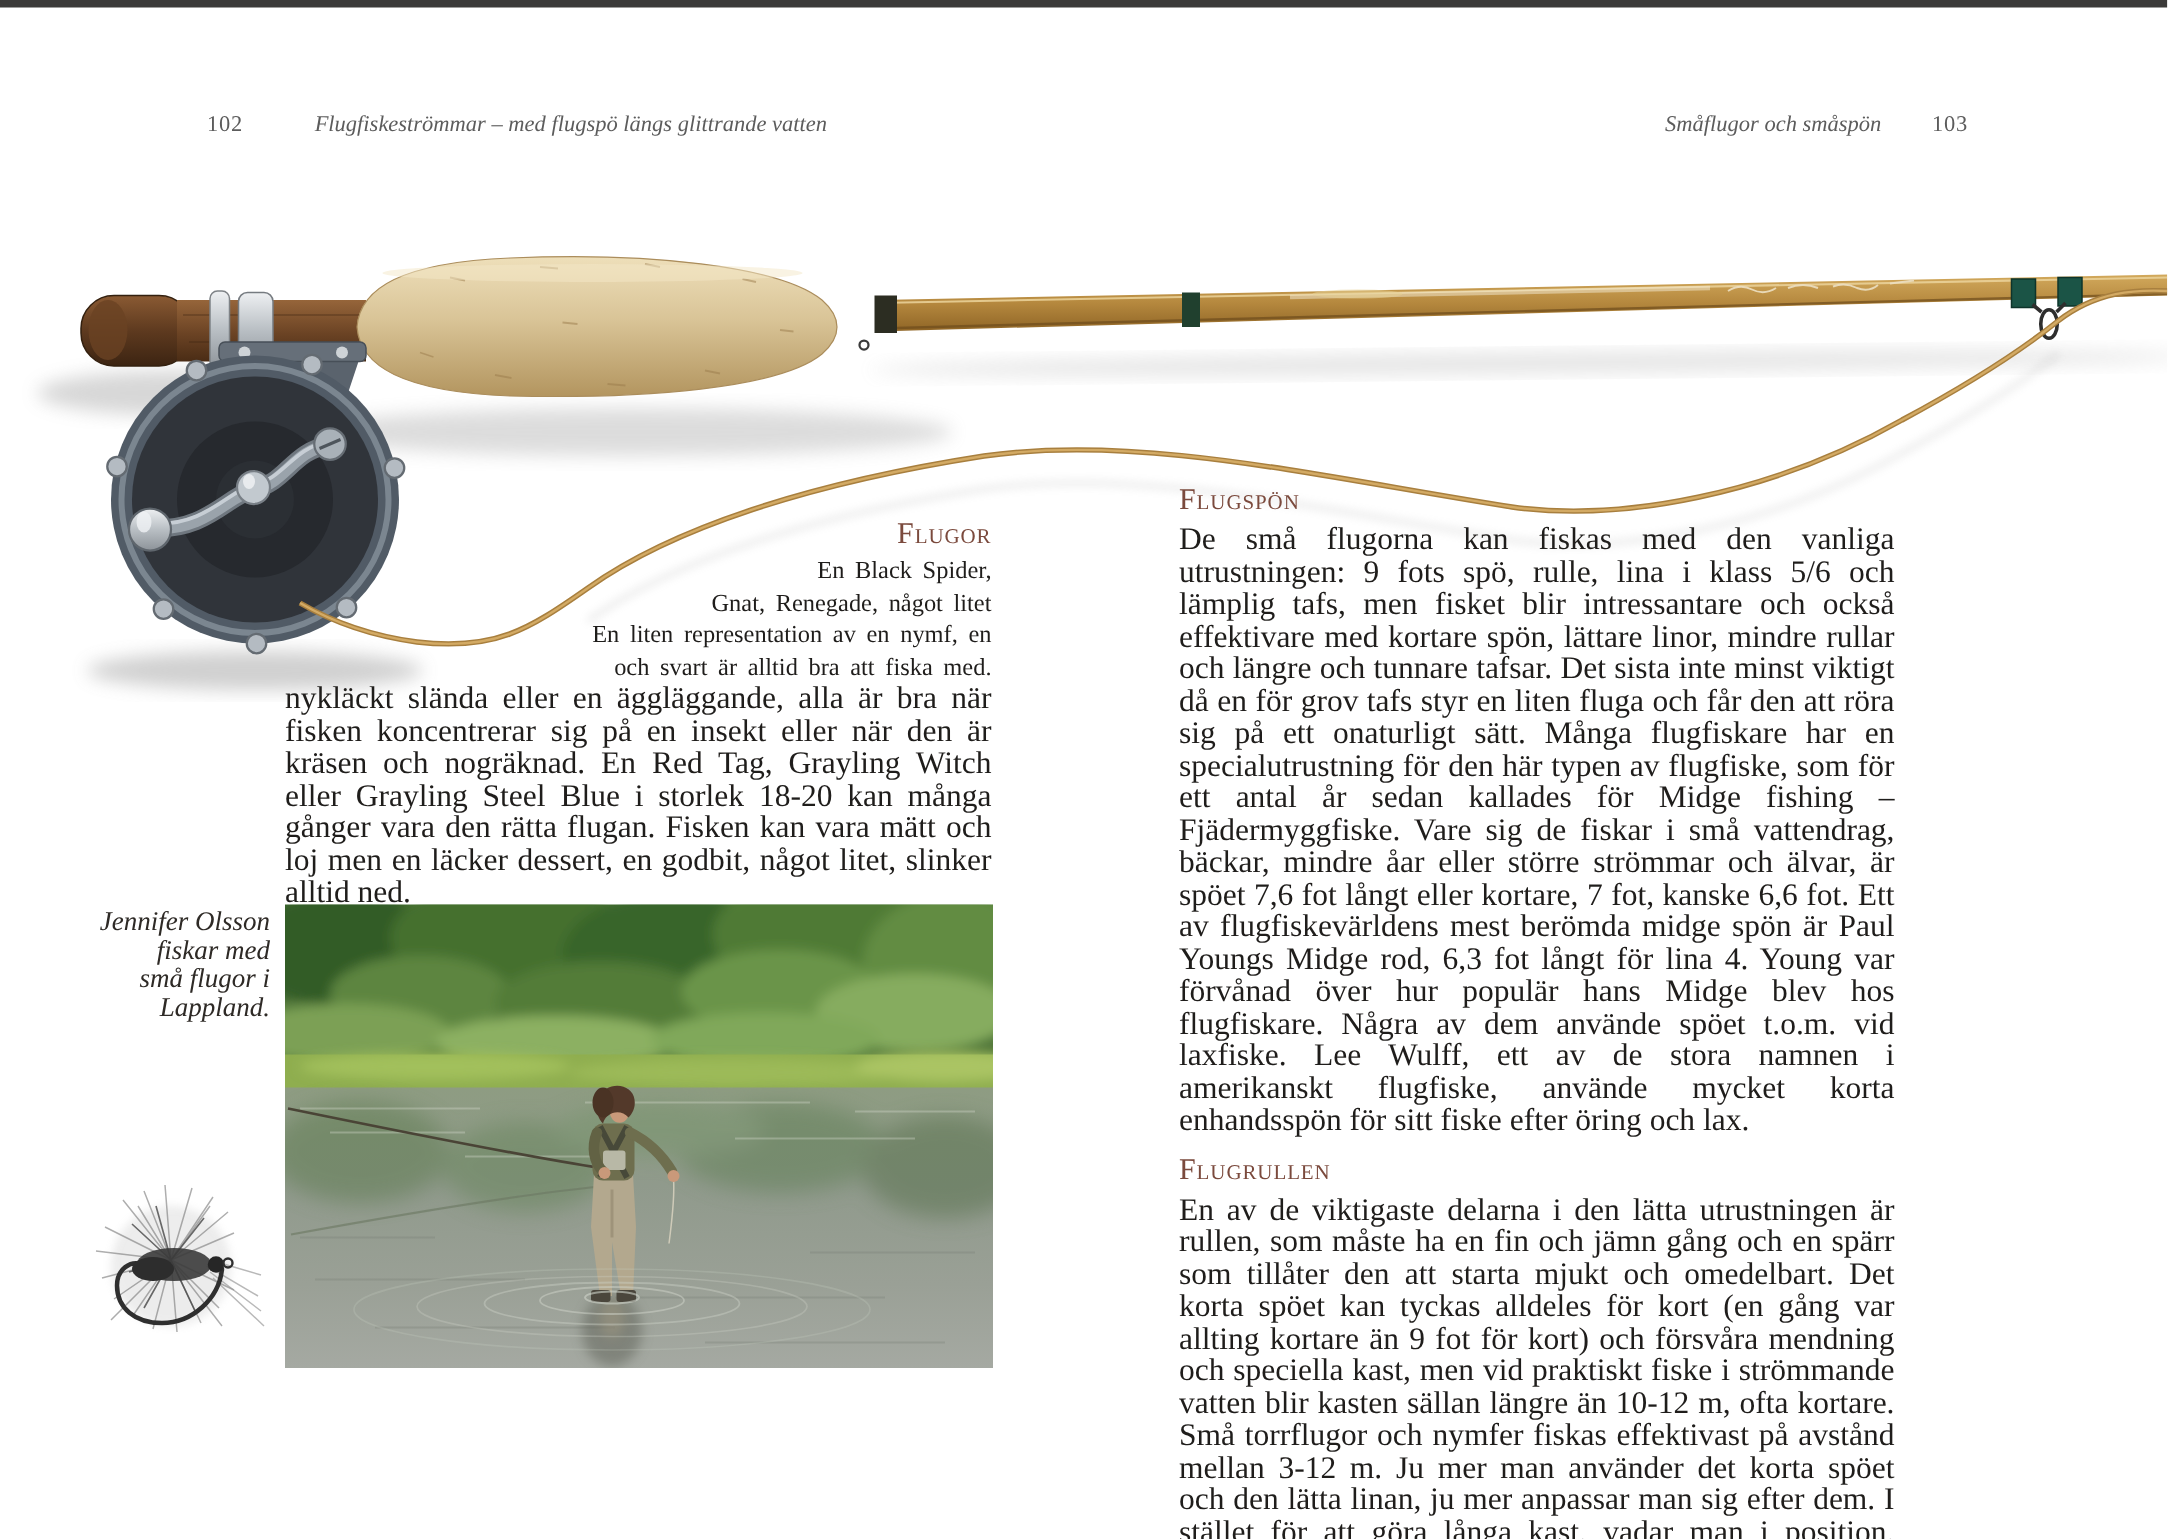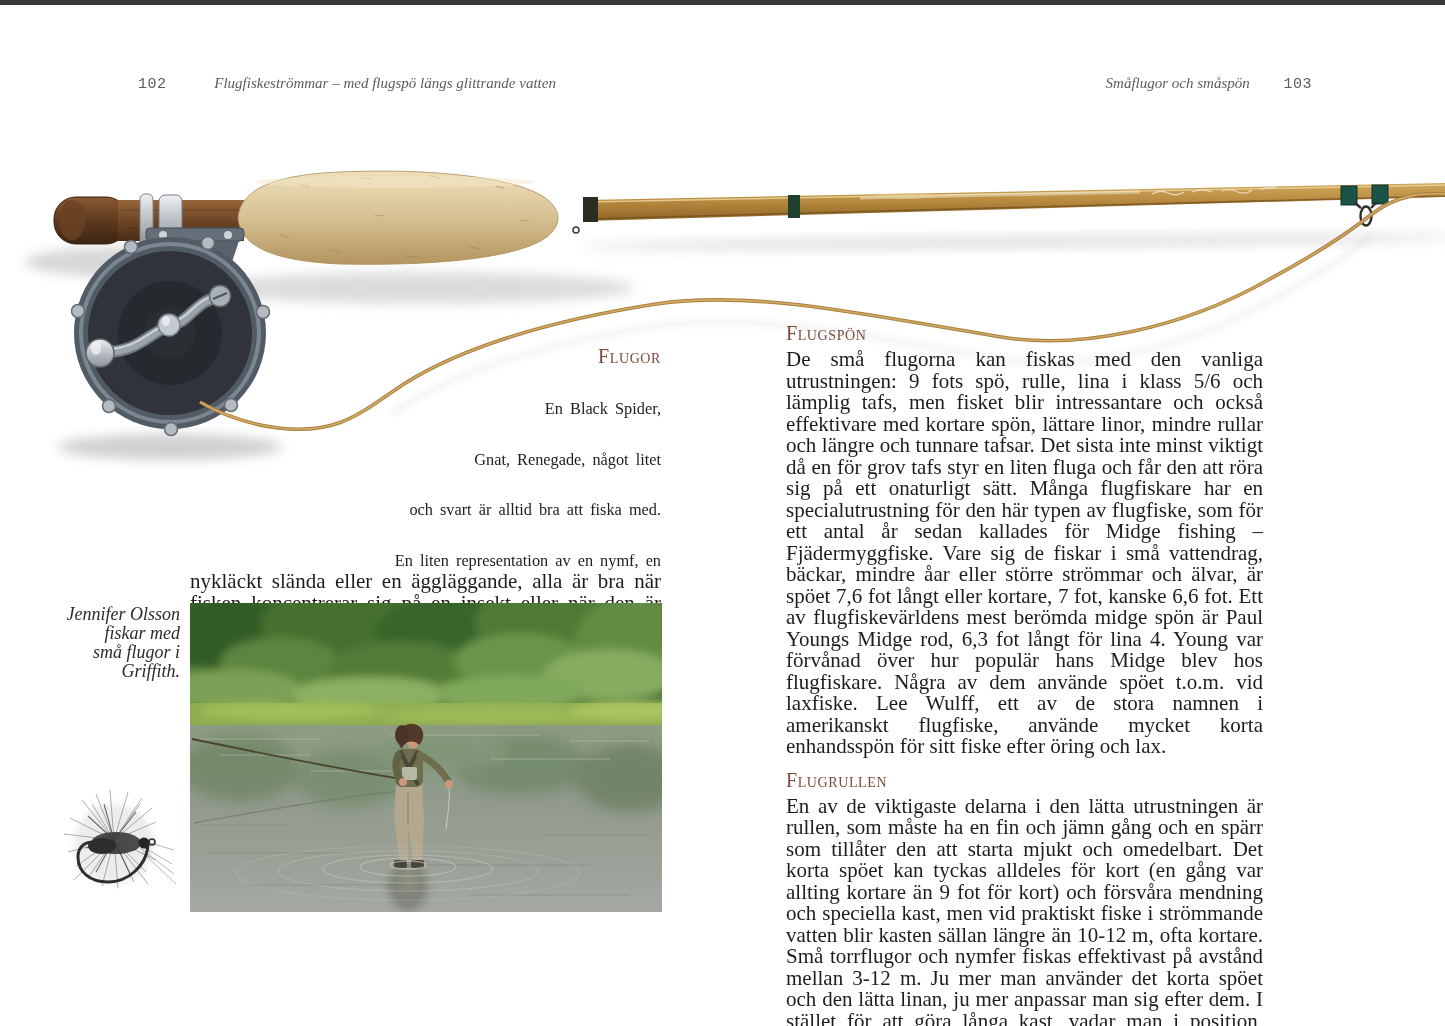--- a/index.html
+++ b/index.html
@@ -1,33 +1,33 @@
 <!DOCTYPE html>
 <html style="--topbar: #3b3a39; --header: #5c5c5c; --heading: #7b4a3d; --body: #1f1d1b; --fly_line: #c09552;"><head>
 <meta charset="utf-8">
 <style>
   html,body{margin:0;padding:0;background:#ffffff;}
   .page{position:relative;width:1445px;height:1026px;background:#fff;overflow:hidden;
         font-family:"Liberation Serif","DejaVu Serif",serif;color:var(--body,#1f1d1b);}
   .topbar{position:absolute;left:0;top:0;width:1445px;height:5px;background:var(--topbar,#3b3a39);}
   .runhead{position:absolute;top:75px;font-size:15px;color:var(--header,#5c5c5c);white-space:nowrap;}
-  .runhead .num{font-style:normal;letter-spacing:.5px;font-family:Liberation Mono, monospace;}
+  .runhead .num{font-style:normal;letter-spacing:.5px;}
   .runhead .ttl{font-style:italic;}
   .rh-left{left:138px;}
   .rh-left .ttl{margin-left:44px;text-align:right;}
   .rh-right{right:133px;}
   .rh-right .num{margin-left:30px;}
 
   .heading{font-variant:small-caps;font-size:20px;line-height:26px;color:var(--heading,#7b4a3d);
            letter-spacing:.6px;}
   .bodytxt{font-size:21px;line-height:21.5px;text-align:justify;}
 
   .col-left{position:absolute;left:190px;top:343px;width:471px;}
   .col-left .heading{text-align:right;}
-  .rline{font-size:16.3px;line-height:21.6px;text-align:right;word-spacing:3px;white-space:nowrap;margin-top:29px;}
+  .rline{font-size:16.3px;line-height:21.6px;text-align:right;word-spacing:3px;white-space:nowrap;}
   .col-left .bodytxt{margin-top:0;}
 
   .caption{position:absolute;left:40px;top:605px;width:140px;text-align:right;
            font-style:italic;font-size:18px;line-height:19px;color:#2e2a26;}
 
   .col-right{position:absolute;left:786px;top:320px;width:477px;}
   .col-right .heading{margin-bottom:3px;}
   .col-right .sect2 .heading{margin-top:9px;}
 
   .rodscene{position:absolute;left:0;top:130px;width:1445px;height:345px;}
@@ -172,28 +172,28 @@
         <path d="M200,402 C224,416 248,424 278,428 C330,434 352,420 392,392 C448,352 540,322 656,304 C760,289 880,318 1008,338 C1080,348 1180,330 1268,280 C1320,252 1352,230 1372,214 C1398,194 1424,193 1445,194" fill="none" stroke="#a87f3e" stroke-width="3.6"></path>
         <path d="M200,402 C224,416 248,424 278,428 C330,434 352,420 392,392 C448,352 540,322 656,304 C760,289 880,318 1008,338 C1080,348 1180,330 1268,280 C1320,252 1352,230 1372,214 C1398,194 1424,193 1445,194" fill="none" stroke="#d3aa64" stroke-width="1.6"></path>
       </g>
     </svg>
   </div>
 
   <div class="col-left">
     <div class="heading">Flugor</div>
     <div class="rline">En Black Spider,</div>
     <div class="rline">Gnat, Renegade, något litet</div>
+    <div class="rline">En liten representation av en nymf, en</div>
     <div class="rline">och svart är alltid bra att fiska med.</div>
-    <div class="rline">En liten representation av en nymf, en</div>
     <p class="bodytxt" style="margin:0;">nykläckt slända eller en äggläggande, alla är bra när fisken koncentrerar sig på en insekt eller när den är kräsen och nogräknad. En Red Tag, Grayling Witch eller Grayling Steel Blue i storlek 18-20 kan många gånger vara den rätta flugan. Fisken kan vara mätt och loj men en läcker dessert, en godbit, något litet, slinker alltid ned.</p>
   </div>
 
   <div class="caption">
     <div>Jennifer Olsson fiskar med</div>
-    <div>små flugor i Griffith.</div>
+    <div>små flugor i Lappland.</div>
   </div>
 
   <div class="photo">
     <svg width="472" height="309" viewBox="0 0 472 309" xmlns="http://www.w3.org/2000/svg">
       <defs>
         <filter id="pb4" x="-30%" y="-30%" width="160%" height="160%">
             <feGaussianBlur stdDeviation="4"></feGaussianBlur>
           </filter>
         <filter id="pb7" x="-30%" y="-30%" width="160%" height="160%">
             <feGaussianBlur stdDeviation="7"></feGaussianBlur>

